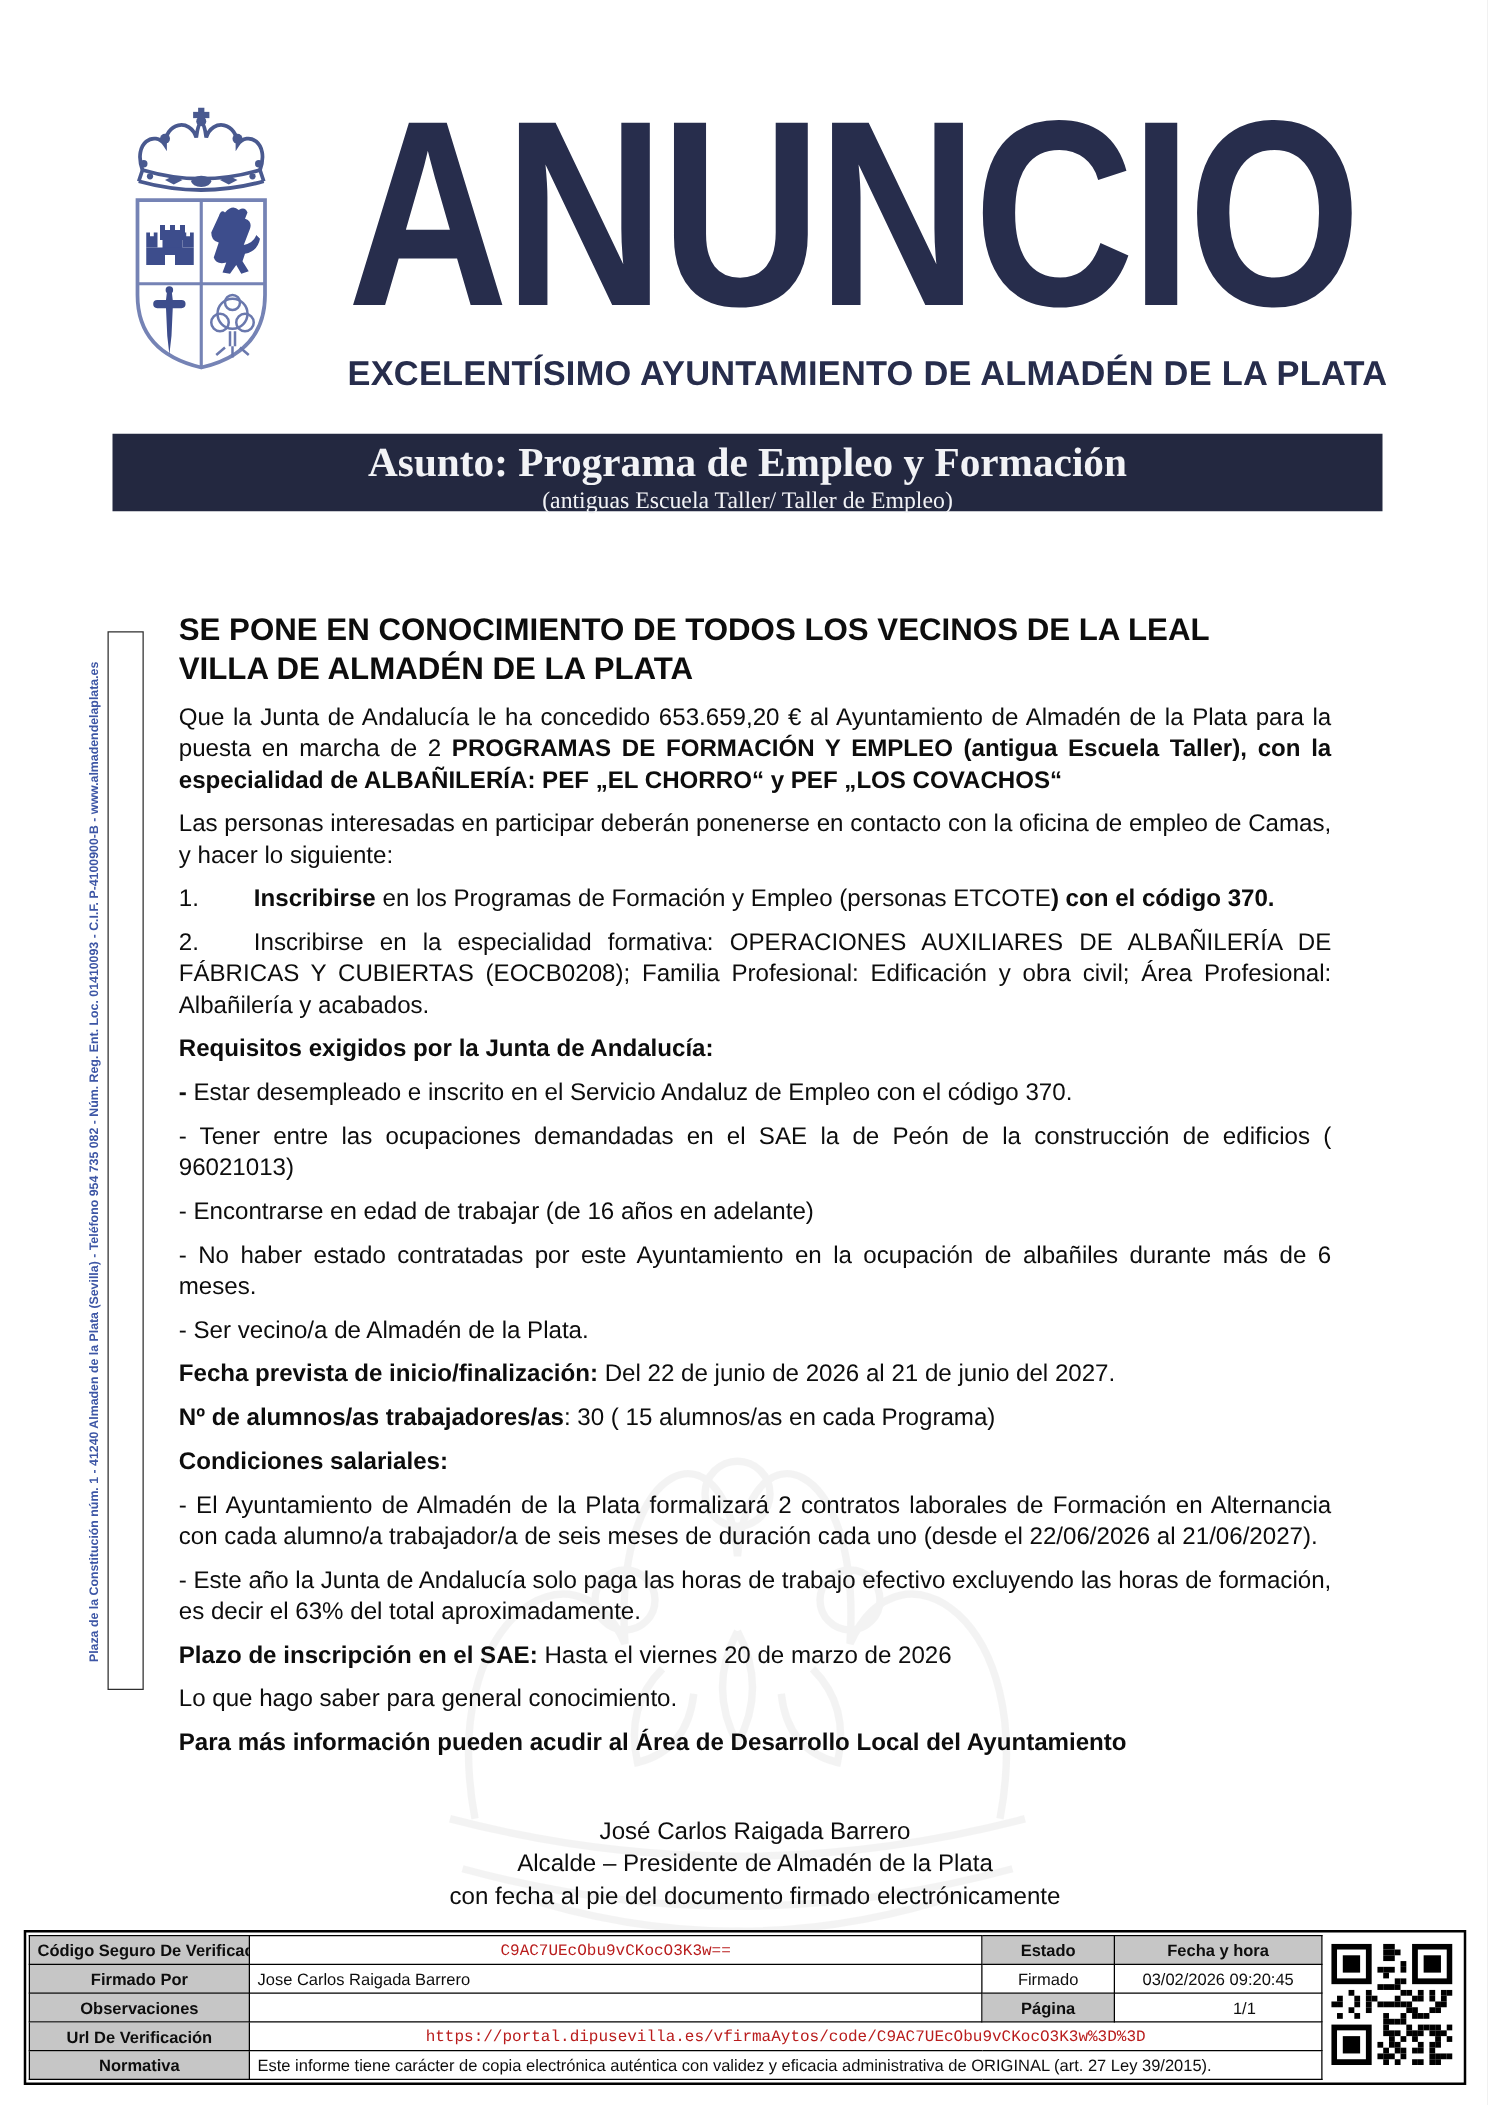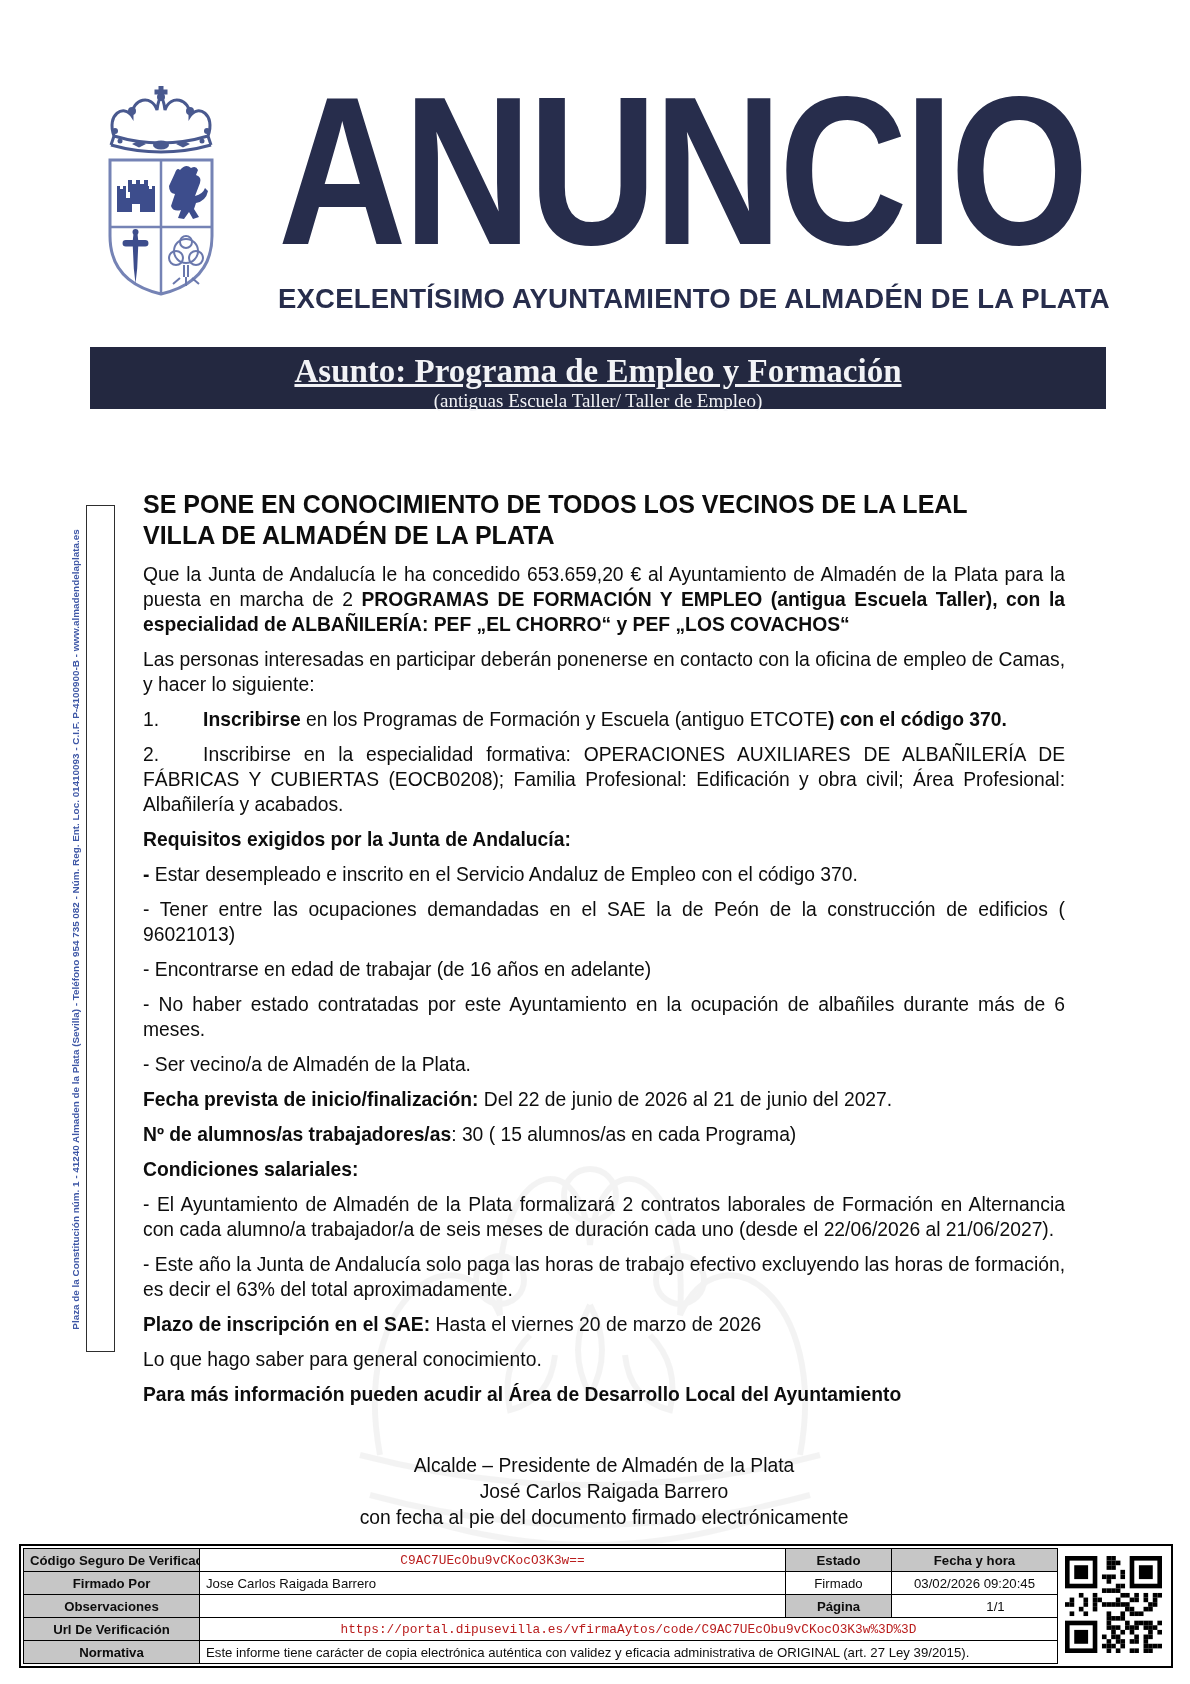--- a/index.html
+++ b/index.html
@@ -17,21 +17,21 @@
   }
   .org-subtitle{
     position:absolute;left:278px;top:263px;width:840px;white-space:nowrap;
     font-weight:bold;font-size:27.5px;color:var(--navy,#272d4c);letter-spacing:0.2px;margin-top:20px;
   }
   
   .banner{
     position:absolute;left:90px;top:347px;width:1016px;height:62px;
     background:var(--banner-bg,#232840);color:#f2f3f6;text-align:center;
   }
-  .banner-title{font-family:"Liberation Serif",serif;font-weight:bold;font-size:33px;line-height:40px;margin-top:4px;text-decoration:underline;}
+  .banner-title{font-family:"Liberation Serif",serif;font-weight:bold;font-size:33px;line-height:40px;margin-top:4px;}
   .banner-sub{font-family:"Liberation Serif",serif;font-weight:normal;font-size:19px;line-height:19px;}
   
   .sidebar{position:absolute;left:86px;top:505px;width:27px;height:845px;border:1px solid #2e2e2e;}
   .sidebar-text{
     position:absolute;left:1px;bottom:0;width:843px;height:25px;line-height:25px;
     transform-origin:0 100%;transform:rotate(-90deg);
     font-size:9.9px;font-weight:bold;color:var(--sidebar-blue,#3d56a5);
     white-space:nowrap;text-align:center;
   }
   
@@ -134,40 +134,40 @@
       <path d="M120 440 q180 60 360 0"></path>
       <circle cx="300" cy="500" r="30"></circle>
     </g>
   </svg>
 
   <div class="content">
     <div class="body-heading">SE PONE EN CONOCIMIENTO DE TODOS LOS VECINOS DE LA LEAL VILLA DE ALMADÉN DE LA PLATA</div>
     <div>
         <div class="para p"><span>Que la Junta de Andalucía le ha concedido 653.659,20 € al Ayuntamiento de Almadén de la Plata para la puesta en marcha de 2 </span><span class="b">PROGRAMAS DE FORMACIÓN Y EMPLEO (antigua Escuela Taller), con la especialidad de  ALBAÑILERÍA: PEF „EL CHORRO“ y PEF „LOS COVACHOS“</span></div>
         <div class="para p"><span>Las personas interesadas en participar deberán ponenerse en contacto con la oficina de empleo de Camas, y hacer lo siguiente:</span></div>
-        <div class="para p"><span>1.</span><span class="tab"></span><span class="b">Inscribirse</span><span> en los Programas de Formación y Escuela (antiguo ETCOTE</span><span class="b">) con el código 370.</span></div>
+        <div class="para p"><span>1.</span><span class="tab"></span><span class="b">Inscribirse</span><span> en los Programas de Formación y Empleo (personas ETCOTE</span><span class="b">) con el código 370.</span></div>
         <div class="para p"><span>2.</span><span class="tab"></span><span>Inscribirse en la especialidad formativa: OPERACIONES AUXILIARES DE ALBAÑILERÍA DE FÁBRICAS Y CUBIERTAS (EOCB0208); Familia Profesional: Edificación y obra civil; Área Profesional: Albañilería  y acabados.</span></div>
         <div class="para h3"><span class="b">Requisitos exigidos por la Junta de Andalucía:</span></div>
         <div class="para p"><span class="b">- </span><span>Estar desempleado e inscrito en el Servicio Andaluz de Empleo con el código 370.</span></div>
         <div class="para p"><span>- Tener entre las ocupaciones demandadas en el SAE la de Peón de la construcción de edificios ( 96021013)</span></div>
         <div class="para p"><span>- Encontrarse en edad de trabajar (de 16 años en adelante)</span></div>
         <div class="para p"><span>- No haber estado contratadas por este Ayuntamiento en la ocupación de albañiles durante más de 6 meses.</span></div>
         <div class="para p"><span>- Ser vecino/a de Almadén de la Plata.</span></div>
         <div class="para p"><span class="b">Fecha prevista de inicio/finalización:</span><span> Del 22 de junio de 2026 al 21 de junio del 2027.</span></div>
         <div class="para p"><span class="b">Nº de alumnos/as trabajadores/as</span><span>: 30 ( 15 alumnos/as en cada Programa)</span></div>
         <div class="para h3"><span class="b">Condiciones salariales:</span></div>
         <div class="para p"><span>- El Ayuntamiento de Almadén de la Plata formalizará 2 contratos laborales de Formación en Alternancia con cada alumno/a trabajador/a de seis meses de duración cada uno (desde el 22/06/2026 al 21/06/2027).</span></div>
         <div class="para p"><span>- Este año la Junta de Andalucía solo paga las horas de trabajo efectivo excluyendo las horas de formación, es decir el 63% del total aproximadamente.</span></div>
         <div class="para p"><span class="b">Plazo de inscripción en el SAE:</span><span> Hasta el viernes 20 de marzo de 2026</span></div>
         <div class="para p"><span>Lo que hago saber para general conocimiento.</span></div>
         <div class="para h3"><span class="b">Para más información pueden acudir al Área de Desarrollo Local del Ayuntamiento</span></div>
       </div>
     <div class="signature">
+      <div>José Carlos Raigada Barrero</div>
       <div>Alcalde – Presidente de Almadén de la Plata</div>
-      <div>José Carlos Raigada Barrero</div>
       <div>con fecha al pie del documento firmado electrónicamente</div>
     </div>
   </div>
 
   <div class="footer">
     <table class="vtable">
       <colgroup>
           <col style="width:176px">
           <col style="width:586px">
           <col style="width:106px">

